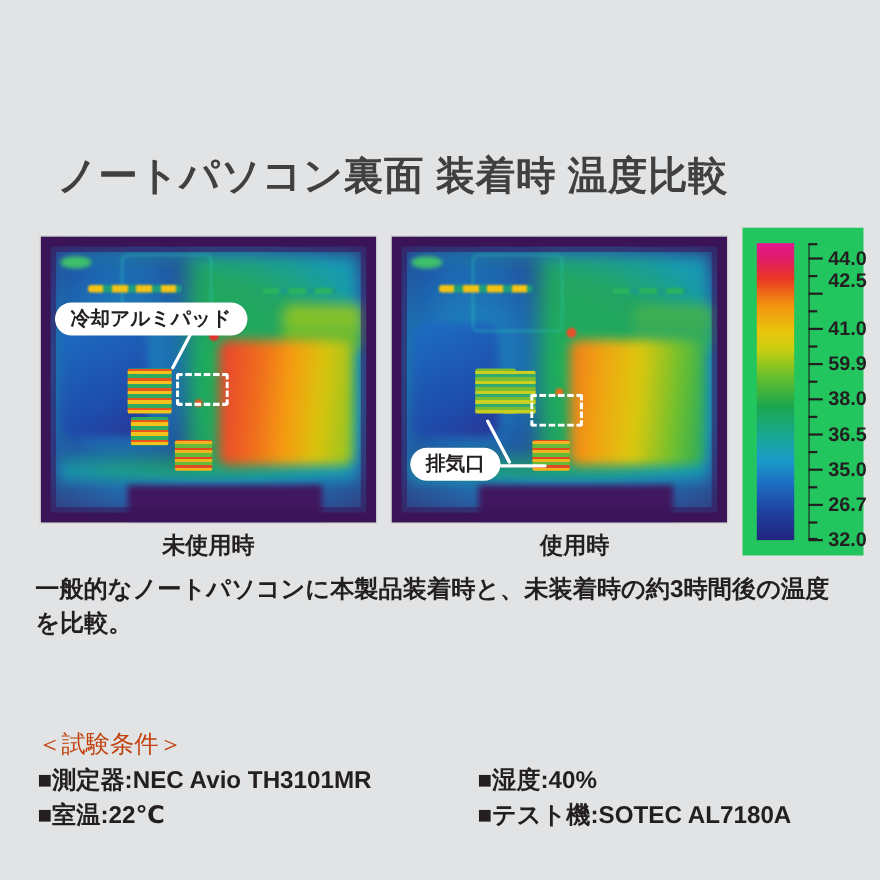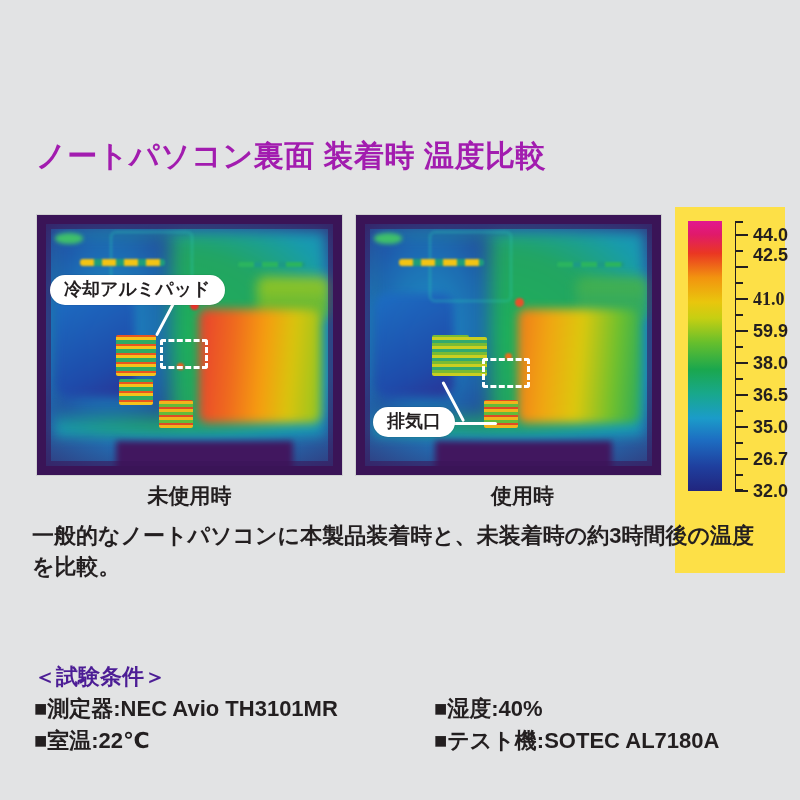--- a/index.html
+++ b/index.html
@@ -9,23 +9,23 @@
     background:#e2e3e4;
     font-family:"Liberation Sans","DejaVu Sans",sans-serif;
     color:#231f20;
     overflow:hidden;
     position:relative;
   }
   .page{position:absolute;inset:0;}
 
   
   .page-title{
-    position:absolute;left:36px;top:136px;
-    font-size:30px;font-weight:bold;letter-spacing:0.5px;
-    color:#a21caf;white-space:nowrap;
+    position:absolute;left:52px;top:136px;
+    font-size:36px;font-weight:bold;letter-spacing:0.5px;
+    color:#404040;white-space:nowrap;
   }
 
   
   .fig{
     position:absolute;top:214px;width:307px;height:262px;
     overflow:hidden;border:1px solid #cfd0d1;box-sizing:border-box;
   }
   .fig-left{left:36px;}
   .fig-right{left:355px;text-align:right;}
 
@@ -132,22 +132,22 @@
 
   .fig-caption{
     position:absolute;top:482px;font-size:21px;font-weight:bold;
     color:#231f20;text-align:center;width:307px;
   }
   .cap-left{left:36px;}
   .cap-right{left:369px;}
 
   
   .scale-panel{
-    position:absolute;left:675px;top:207px;width:110px;height:366px;
-    background:#fde047;
+    position:absolute;left:675px;top:207px;width:110px;height:298px;
+    background:#22c55e;
   }
   .scale-bar{
     position:absolute;left:13px;top:14px;width:34px;height:270px;
     background:linear-gradient(to top,
       #21257e 0%,
       #1f3f9e 9%,
       #1d6ec2 19%,
       #1b9cc9 27%,
       #18a88c 36%,
       #1aa74e 45%,
@@ -171,21 +171,21 @@
     color:#231f20;transform:translateY(-50%);white-space:nowrap;
   }
 
   
   .desc{
     position:absolute;left:32px;top:520px;width:740px;
     font-size:22px;font-weight:bold;line-height:1.42;color:#231f20;
   }
   .cond-title{
     position:absolute;left:34px;top:662px;
-    font-size:22px;font-weight:bold;color:#4c1d95;
+    font-size:22px;font-weight:normal;color:#c2410c;
   }
   .cond{
     position:absolute;font-size:22px;font-weight:bold;color:#231f20;white-space:nowrap;
   }
   .cond-c1r1{left:34px;top:694px;}
   .cond-c1r2{left:34px;top:726px;}
   .cond-c2r1{left:434px;top:694px;}
   .cond-c2r2{left:434px;top:726px;}
 </style>
 </head>
@@ -272,21 +272,21 @@
     <div class="tick major" style="top:187px;"></div>
     <div class="tick minor" style="top:203px;"></div>
     <div class="tick major" style="top:219px;"></div>
     <div class="tick minor" style="top:235px;"></div>
     <div class="tick major" style="top:251px;"></div>
     <div class="tick minor" style="top:267px;"></div>
     <div class="tick major" style="top:283px;"></div>
 
     <div class="tick-label" style="top:28px;">44.0</div>
     <div class="tick-label" style="top:48px;">42.5</div>
-    <div class="tick-label" style="top:92px;font-family:Liberation Serif, serif;">41.0</div>
+    <div class="tick-label" style="top:92px;">41.0</div>
     <div class="tick-label" style="top:124px;">59.9</div>
     <div class="tick-label" style="top:156px;">38.0</div>
     <div class="tick-label" style="top:188px;">36.5</div>
     <div class="tick-label" style="top:220px;">35.0</div>
     <div class="tick-label" style="top:252px;">26.7</div>
     <div class="tick-label" style="top:284px;">32.0</div>
   </div>
 
   <div class="desc">一般的なノートパソコンに本製品装着時と、未装着時の約3時間後の温度を比較。</div>
 

